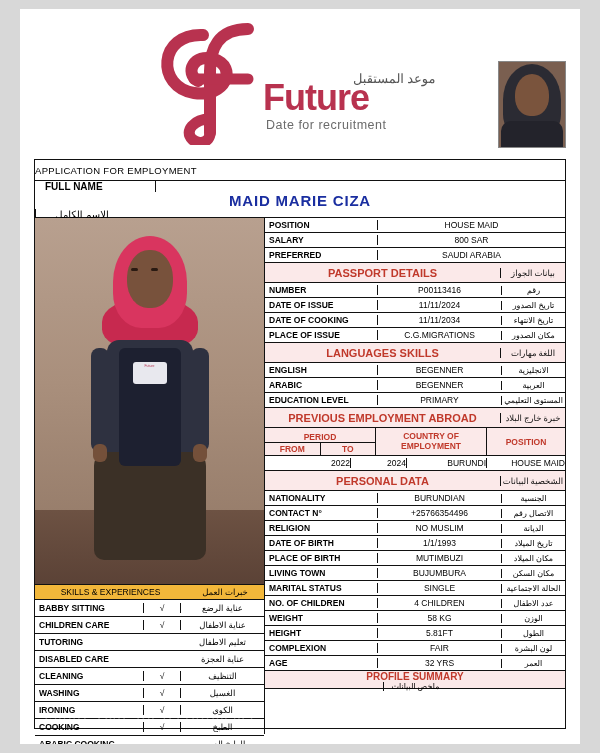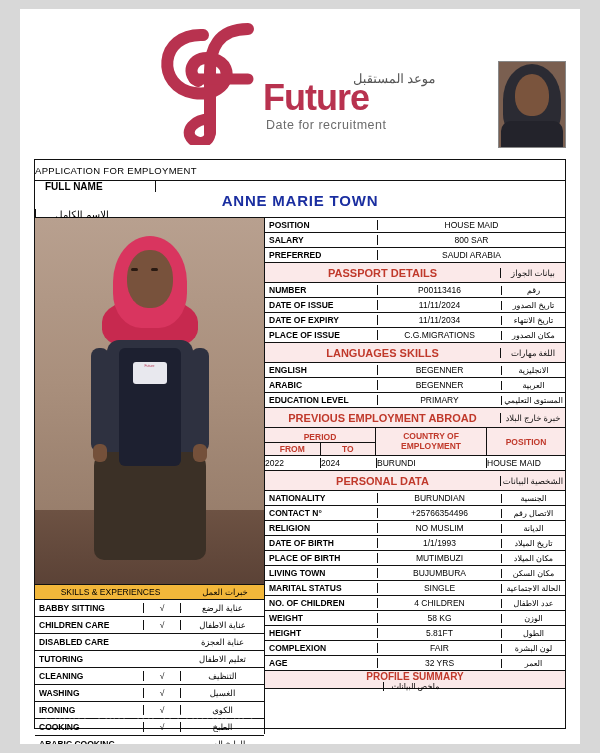--- a/index.html
+++ b/index.html
@@ -298,24 +298,25 @@
   .pe-head .period { width: 110px; border-right: 1px solid #111; }
   .pe-head .country { flex: 1; border-right: 1px solid #111; padding-top: 4px; line-height: 1.15; }
   .pe-head .position { width: 78px; padding-top: 9px; }
   .pe-sub { display: flex; border-top: 1px solid #111; }
   .pe-sub div { flex: 1; padding: 1px 0; }
   .pe-sub div:first-child { border-right: 1px solid #111; }
   .pe-row {
     display: flex;
     border-bottom: 1px solid #111;
     font-size: 8.5px;
-    text-align: left;
+    text-align: right;
     height: 14px;
     align-items: center;
     font-family: "Liberation Sans", sans-serif;
+    padding-left: 30px;
   }
   .pe-row .c1 { width: 55px; border-right: 1px solid #111; }
   .pe-row .c2 { width: 55px; border-right: 1px solid #111; }
   .pe-row .c3 { flex: 1; border-right: 1px solid #111; }
   .pe-row .c4 { width: 78px; }
   .profileHead {
     display: flex;
     align-items: center;
     border-bottom: 1px solid #111;
     background: #fbe9e9;
@@ -352,21 +353,21 @@
       <div class="mini-body"></div>
     </div>
   </div>
 
   <div class="frame">
 
     <div class="band">APPLICATION FOR EMPLOYMENT</div>
 
     <div class="nameRow">
       <div class="nameLabel">FULL NAME</div>
-      <div class="nameValue">ANNE MARIE TOWN</div>
+      <div class="nameValue">MAID MARIE CIZA</div>
       <div class="nameAr">الاسم الكامل</div>
     </div>
 
     <div class="body">
 
       <div class="leftCol">
         <div class="photo-main">
           <div class="floor"></div>
           <div class="person">
             <div class="p-scarf2"></div>
@@ -395,30 +396,30 @@
             <div class="sk-en">BABBY SITTING</div>
             <div class="sk-mark">√</div>
             <div class="sk-ar">عناية الرضع</div>
           </div>
           <div class="skillRow">
             <div class="sk-en">CHILDREN CARE</div>
             <div class="sk-mark">√</div>
             <div class="sk-ar">عناية الاطفال</div>
           </div>
           <div class="skillRow">
+            <div class="sk-en">TUTORING</div>
+            <div class="sk-mark"></div>
+            <div class="sk-ar">تعليم الاطفال</div>
+          </div>
+          <div class="skillRow">
             <div class="sk-en">DISABLED CARE</div>
             <div class="sk-mark"></div>
             <div class="sk-ar">عناية العجزة</div>
           </div>
           <div class="skillRow">
-            <div class="sk-en">TUTORING</div>
-            <div class="sk-mark"></div>
-            <div class="sk-ar">تعليم الاطفال</div>
-          </div>
-          <div class="skillRow">
             <div class="sk-en">CLEANING</div>
             <div class="sk-mark">√</div>
             <div class="sk-ar">التنظيف</div>
           </div>
           <div class="skillRow">
             <div class="sk-en">WASHING</div>
             <div class="sk-mark">√</div>
             <div class="sk-ar">الغسيل</div>
           </div>
           <div class="skillRow">
@@ -464,21 +465,21 @@
           <div class="lab">NUMBER</div>
           <div class="val">P00113416</div>
           <div class="ar">رقم</div>
         </div>
         <div class="r-row">
           <div class="lab">DATE OF ISSUE</div>
           <div class="val">11/11/2024</div>
           <div class="ar">تاريخ الصدور</div>
         </div>
         <div class="r-row">
-          <div class="lab">DATE OF EXPIRY</div>
+          <div class="lab">DATE OF COOKING</div>
           <div class="val">11/11/2034</div>
           <div class="ar">تاريخ الانتهاء</div>
         </div>
         <div class="r-row">
           <div class="lab">PLACE OF ISSUE</div>
           <div class="val">C.G.MIGRATIONS</div>
           <div class="ar">مكان الصدور</div>
         </div>
 
         <div class="sectionHead">

